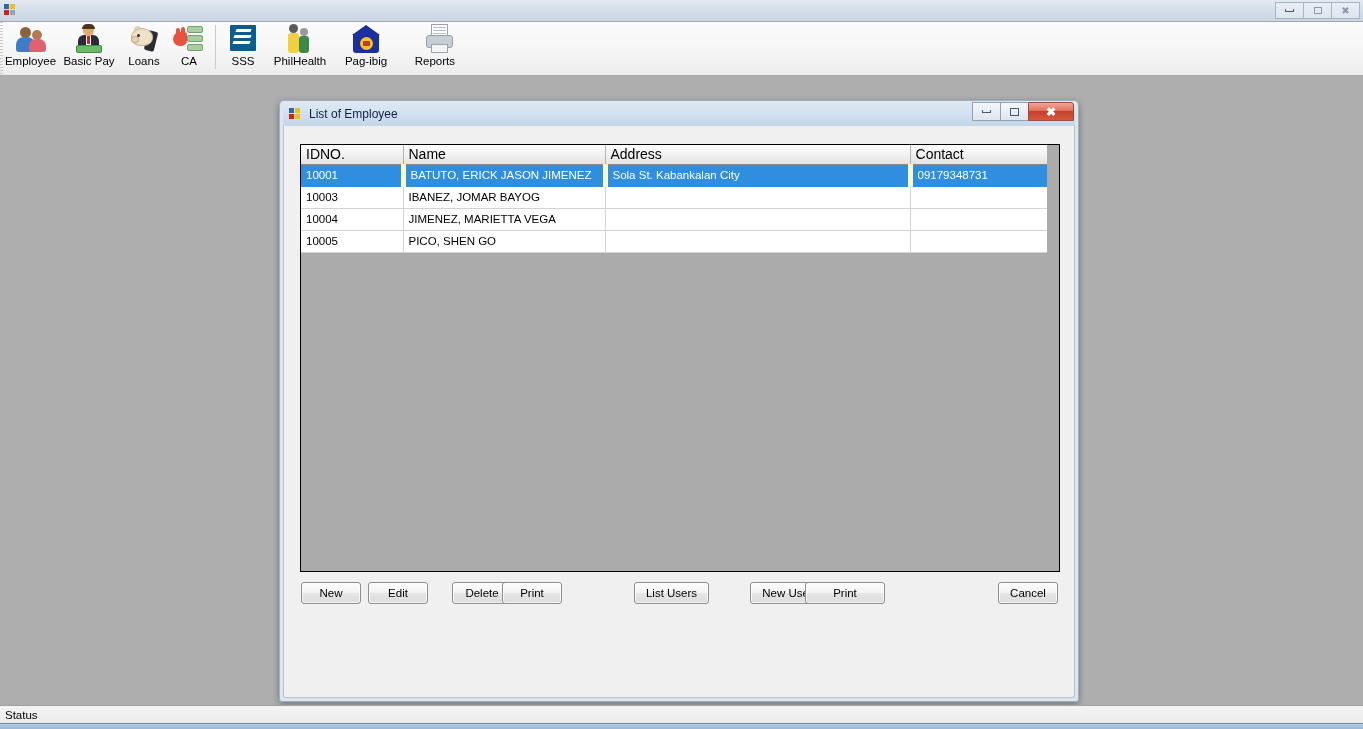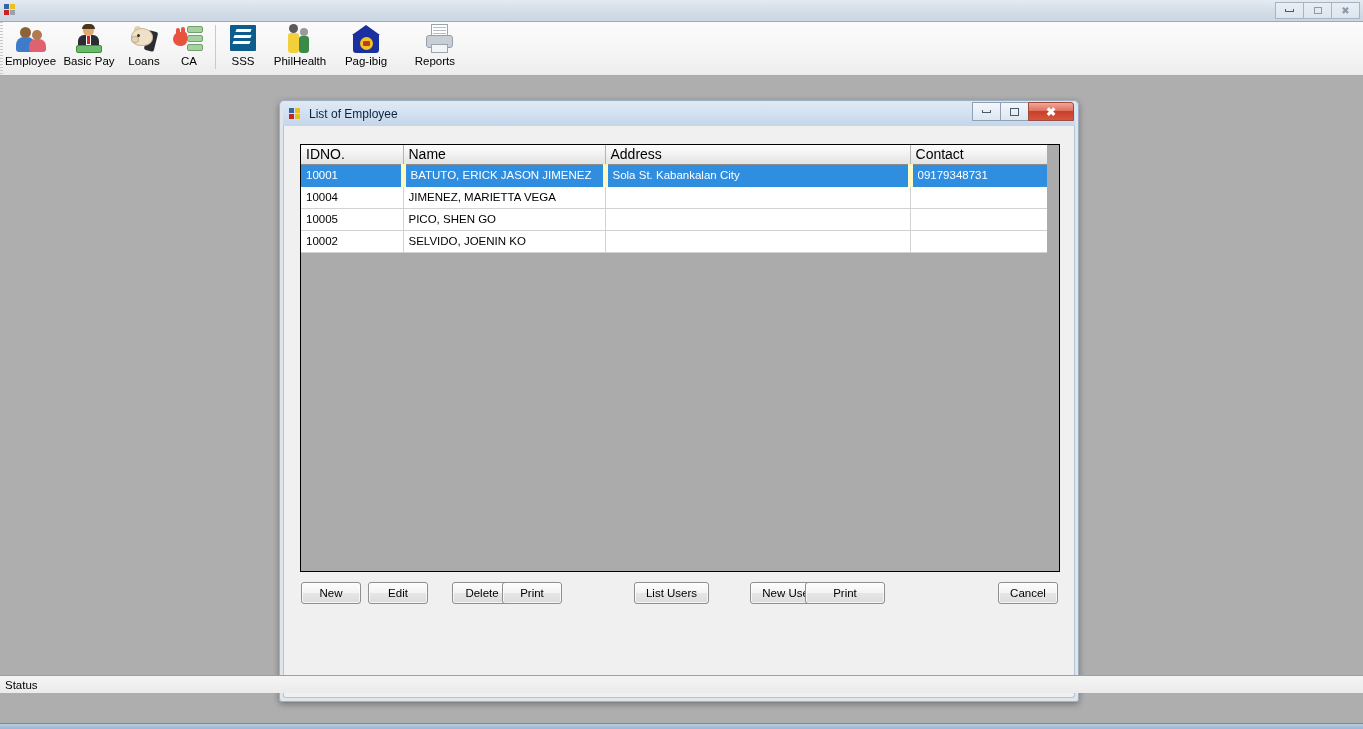--- a/index.html
+++ b/index.html
@@ -269,21 +269,21 @@
     border: 1px solid #8e8f8f;
     border-radius: 3px;
     font-size: 11.5px; color: #000;
     display: flex; align-items: center; justify-content: center;
     cursor: default;
     box-shadow: inset 0 0 0 1px rgba(255,255,255,0.7);
   }
 
   
   #statusbar {
-    position: absolute; left: 0; top: 675px;
+    position: absolute; left: 0; top: 705px;
     width: 1363px; height: 18px;
     background: linear-gradient(to bottom, #f4f4f4, #ebebeb);
     border-top: 1px solid #a0a0a0;
     display: flex; align-items: center;
   }
   #status-text { font-size: 11.5px; color: #000; margin-left: 5px; }
   #taskbar-sliver {
     position: absolute; left: 0; top: 723px;
     width: 1363px; height: 6px;
     background: linear-gradient(to bottom, #b9cde2, #9bb6d4);
@@ -444,37 +444,37 @@
               </tr>
             </thead>
             <tbody>
               <tr class="selected">
                 <td>10001</td>
                 <td>BATUTO, ERICK JASON JIMENEZ</td>
                 <td>Sola St. Kabankalan City</td>
                 <td>09179348731</td>
               </tr>
               <tr>
+                <td>10003</td>
+                <td>IBANEZ, JOMAR BAYOG</td>
+                <td></td>
+                <td></td>
+              </tr>
+              <tr>
                 <td>10004</td>
                 <td>JIMENEZ, MARIETTA VEGA</td>
                 <td></td>
                 <td></td>
               </tr>
               <tr>
                 <td>10005</td>
                 <td>PICO, SHEN GO</td>
                 <td></td>
                 <td></td>
               </tr>
-              <tr>
-                <td>10002</td>
-                <td>SELVIDO, JOENIN KO</td>
-                <td></td>
-                <td></td>
-              </tr>
             </tbody>
           </table>
           <div id="grid-filler"></div>
           <div id="grid-gutter"></div>
         </div>
 
         <div id="button-bar">
           <div class="btn" style="left:17px;width:60px;">New</div>
           <div class="btn" style="left:84px;width:60px;">Edit</div>
           <div class="btn" style="left:168px;width:60px;">Delete</div>

